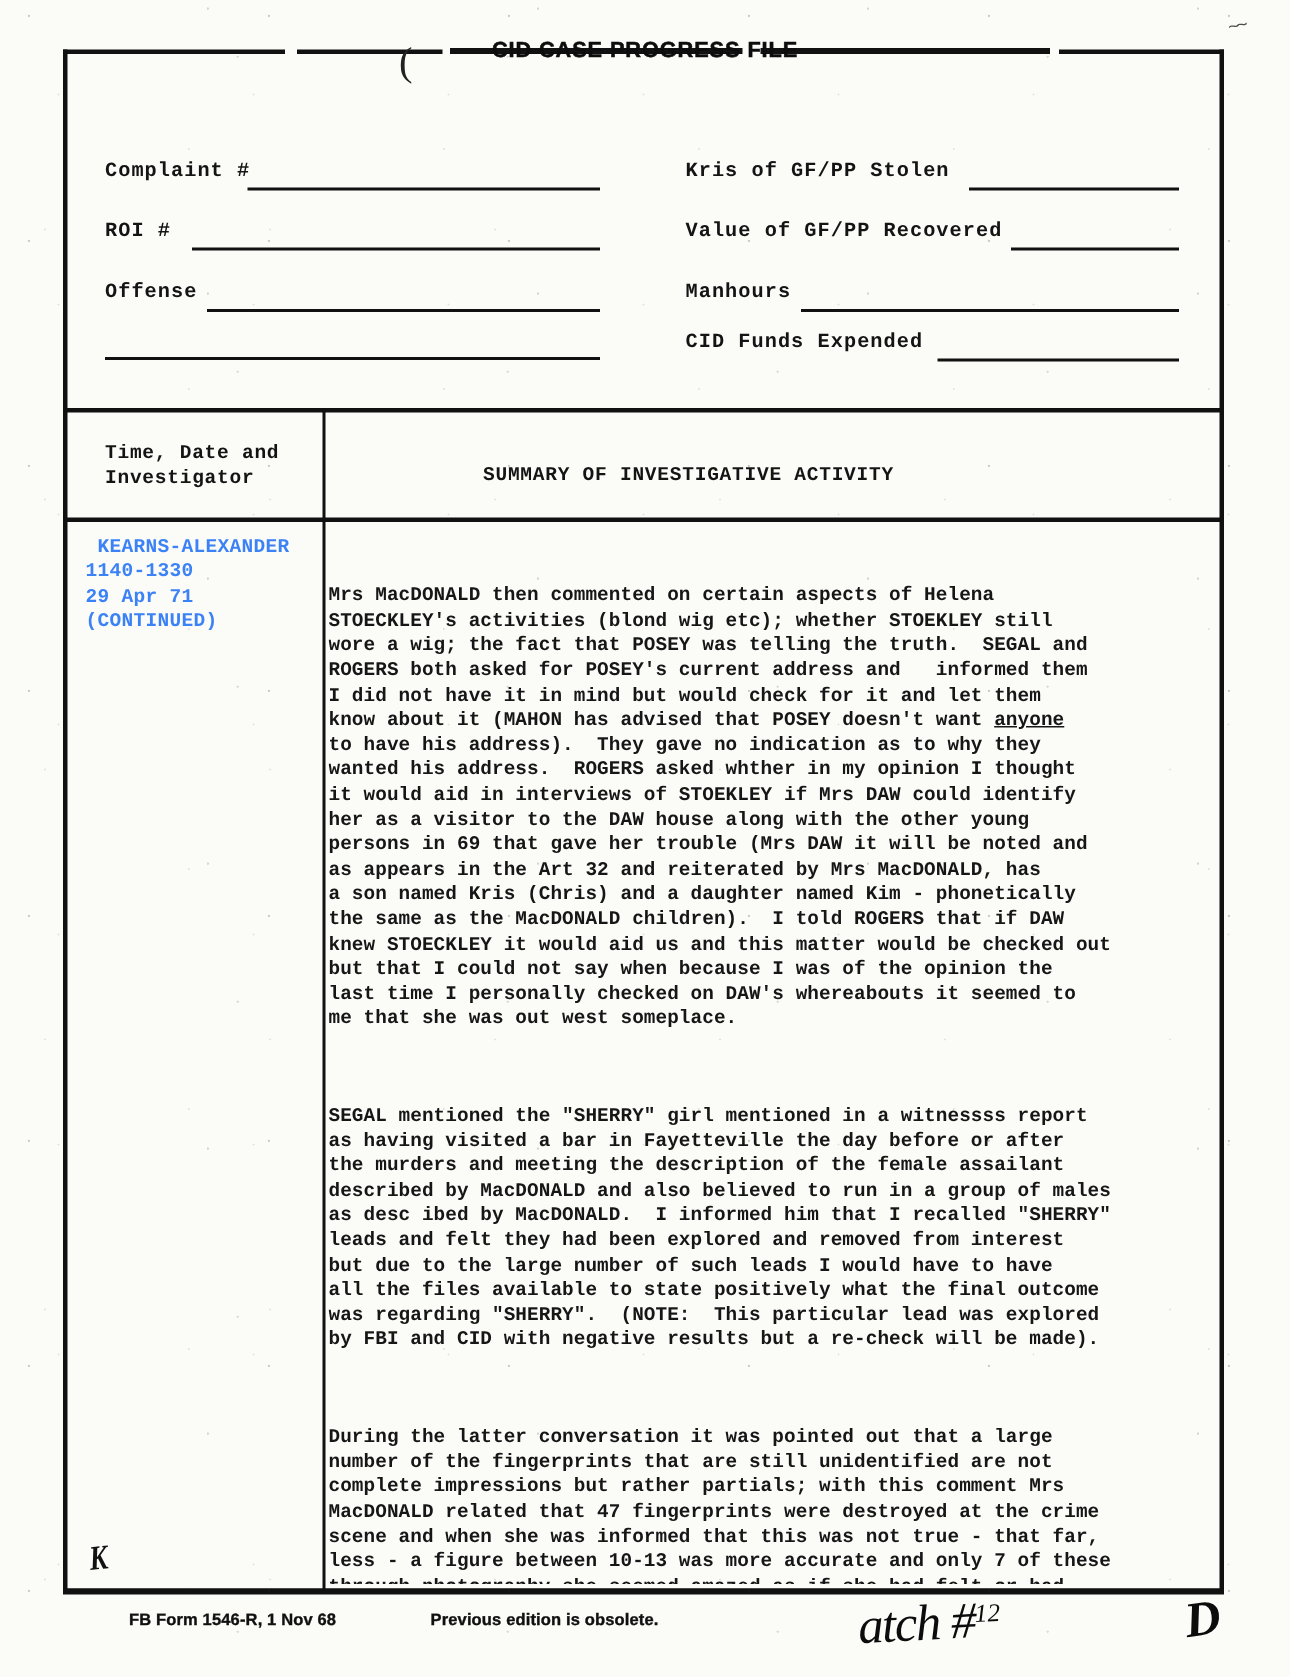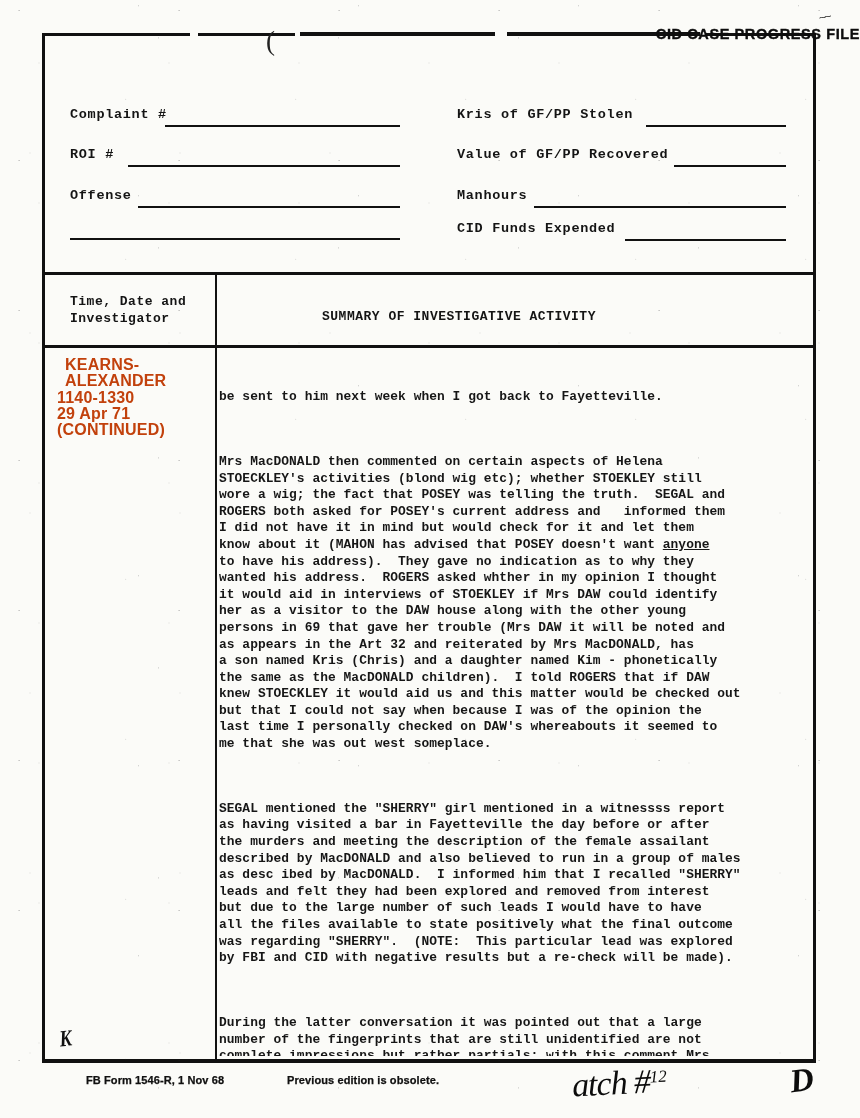--- a/index.html
+++ b/index.html
@@ -83,21 +83,21 @@
     font-family: "Liberation Sans", sans-serif;
     transform: rotate(-12deg);
     opacity: .8;
   }
 
   
   .form-title {
     position: absolute;
     left: 0; right: 0;
     top: 26px;
-    text-align: right;
+    text-align: center;
     font-family: "Liberation Sans", sans-serif;
     font-weight: bold;
     font-size: 14.5px;
     letter-spacing: 0.6px;
     color: #0d0d0d;
     -webkit-text-stroke: 0.35px #0d0d0d;
   }
 
   
   .fields { position: absolute; left: 0; top: 0; width: 100%; height: 205px; margin-top: 12px; }
@@ -129,24 +129,24 @@
     letter-spacing: 0.5px;
     line-height: 17px;
   }
 
   
   .investigator {
     position: absolute;
     left: 57px;
     top: 357px;
     width: 168px;
-    font-family: Liberation Sans, sans-serif;
-    font-size: 16px;
-    font-weight: bold;
-    color: #c2410c;
+    font-family: Liberation Mono, monospace;
+    font-size: 13px;
+    font-weight: bold;
+    color: #3b82f6;
     line-height: 16.3px;
     letter-spacing: 0.2px;
   }
   .investigator div:first-child { margin-left: 8px; }
 
   .summary {
     position: absolute;
     left: 219px;
     top: 356px;
     width: 594px;
@@ -285,21 +285,20 @@
   <div class="col-head" style="left:322px; top:308px;">SUMMARY OF INVESTIGATIVE ACTIVITY</div>
 
   <div class="investigator">
     <div>KEARNS-ALEXANDER</div>
     <div>1140-1330</div>
     <div>29 Apr 71</div>
     <div>(CONTINUED)</div>
   </div>
 
   <div class="summary">
-    <p>be sent to him next week when I got back to Fayetteville.</p>
     <p id="para-1">Mrs MacDONALD then commented on certain aspects of Helena
 STOECKLEY's activities (blond wig etc); whether STOEKLEY still
 wore a wig; the fact that POSEY was telling the truth.  SEGAL and
 ROGERS both asked for POSEY's current address and   informed them
 I did not have it in mind but would check for it and let them
 know about it (MAHON has advised that POSEY doesn't want <span class="u">anyone</span>
 to have his address).  They gave no indication as to why they
 wanted his address.  ROGERS asked whther in my opinion I thought
 it would aid in interviews of STOEKLEY if Mrs DAW could identify
 her as a visitor to the DAW house along with the other young

